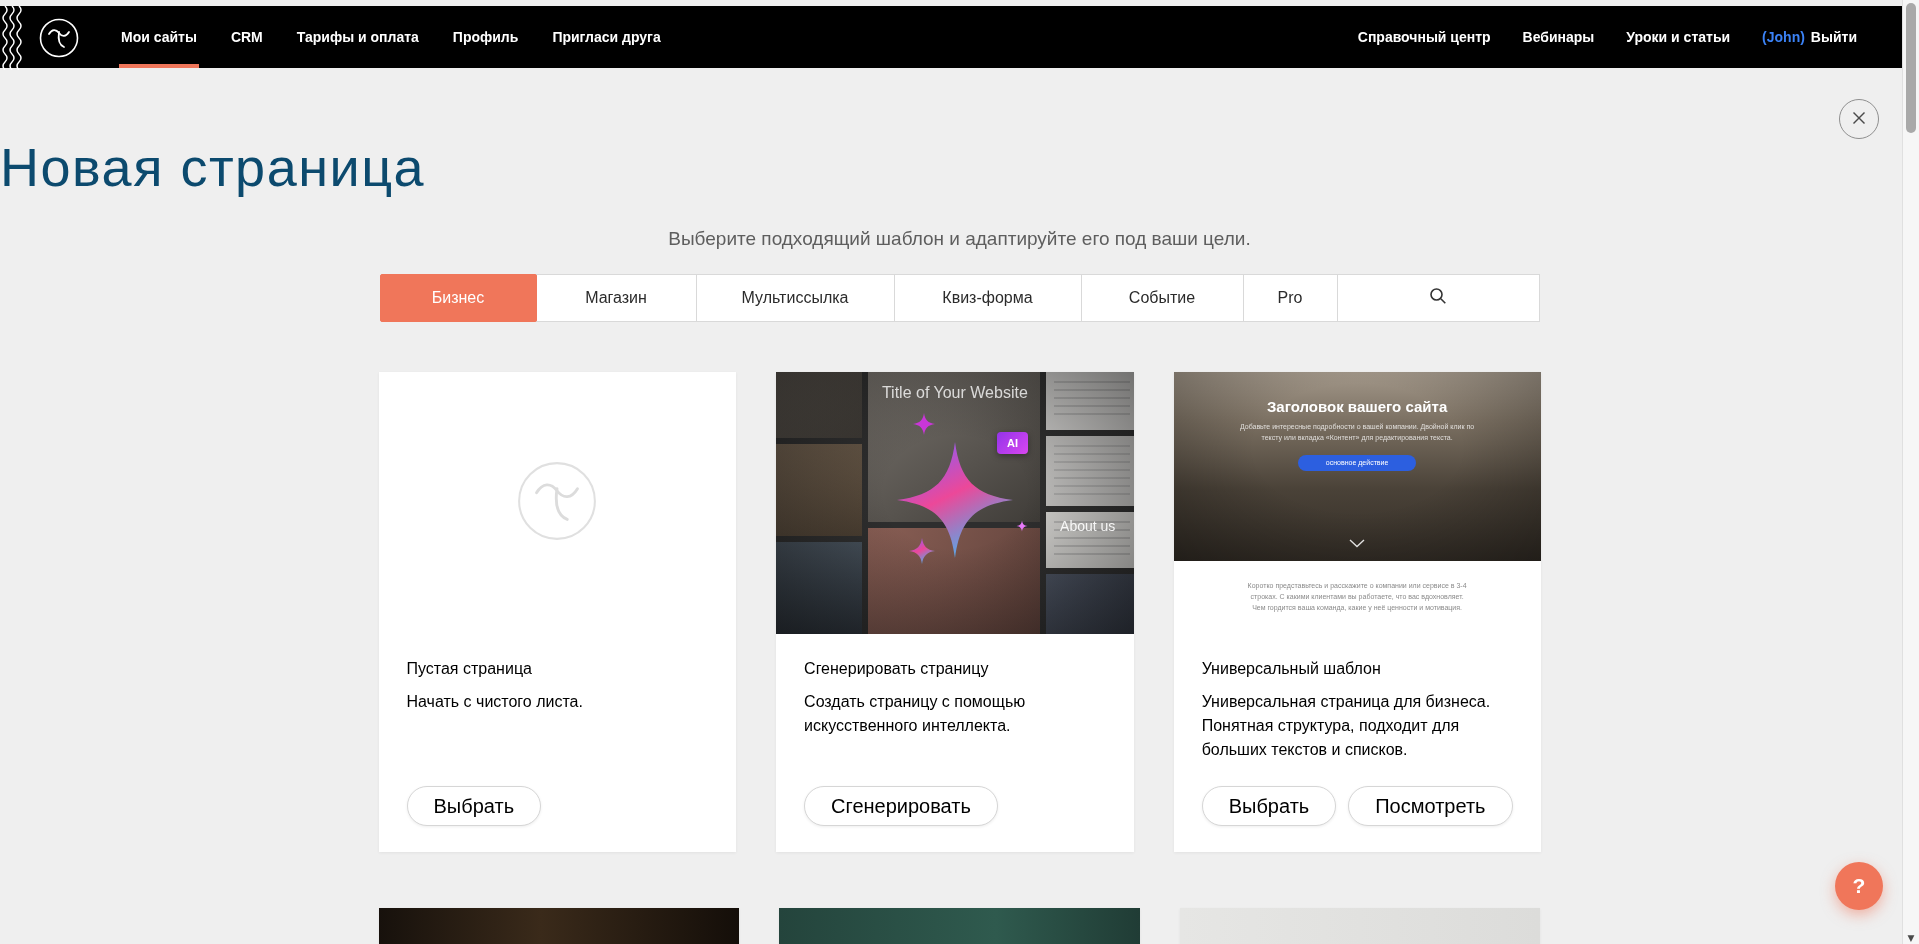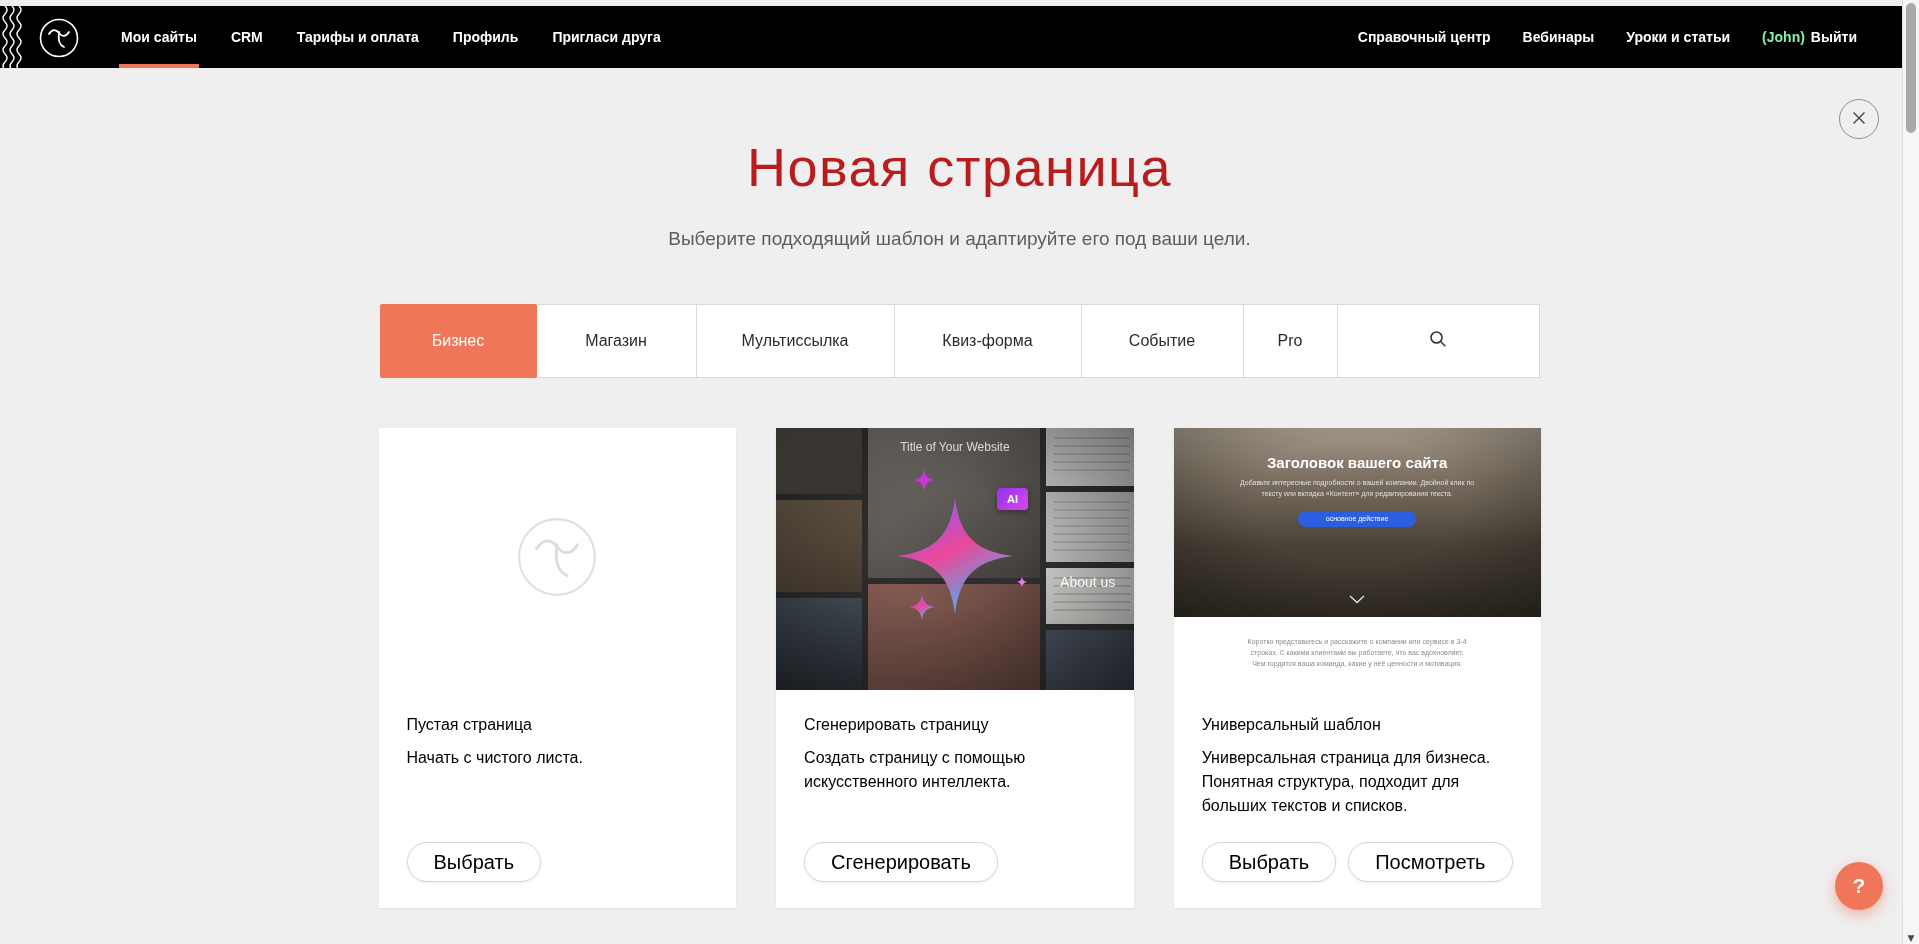--- a/index.html
+++ b/index.html
@@ -21,39 +21,39 @@
   .nav-left { display: flex; margin-left: 24px; }
   .nav-item {
     display: flex; align-items: center; padding: 0 2px; margin: 0 15px;
     color: #fff; font-size: 14px; font-weight: bold; cursor: pointer;
     border-top: 4px solid transparent; border-bottom: 4px solid transparent;
     white-space: nowrap;
   }
   .nav-item.active { border-bottom-color: #f0765a; }
   .nav-right { margin-left: auto; display: flex; margin-right: 46px; }
   .nav-right .nav-item { margin: 0 14px; }
-  .user-name { color: #86efac; margin-right: 6px; }
+  .user-name { color: #3b82f6; margin-right: 6px; }
 
   
   .close-btn {
     position: absolute; top: 99px; right: 40px; width: 40px; height: 40px;
     border-radius: 50%; border: 1.5px solid #8f8f8f; background: transparent;
     display: flex; align-items: center; justify-content: center; cursor: pointer; z-index: 5;
   }
 
   
   .main { padding-top: 64px; }
   .page-title {
-    margin-top: 72px; text-align: center; font-size: 54px; font-weight: 300;
-    letter-spacing: 1.5px; color: #b91c1c;
+    margin-top: 72px; text-align: left; font-size: 54px; font-weight: 300;
+    letter-spacing: 1.5px; color: #0c4a6e;
   }
   .page-subtitle { margin-top: 30px; text-align: center; font-size: 19px; color: #5e5e5e; }
 
   
-  .tabs { width: 1160px; margin: 54px auto 0; display: flex; height: 74px; }
+  .tabs { width: 1160px; margin: 24px auto 0; display: flex; height: 48px; }
   .tab {
     display: flex; align-items: center; justify-content: center;
     font-size: 16px; color: #2b2b2b; background: #fff;
     border: 1px solid #d9d9d9; margin-left: -1px; cursor: pointer;
   }
   .tab:first-child { margin-left: 0; }
   .tab.active {
     background: #f0765a; border-color: #f0765a; color: #fff;
     position: relative; z-index: 1; border-radius: 2px;
   }
@@ -97,21 +97,21 @@
   .t.light::after {
     content: ""; position: absolute; left: 8px; right: 8px; top: 9px; bottom: 9px;
     background: repeating-linear-gradient(#8f8f8f 0 2px, transparent 2px 8px); opacity: .45;
   }
   .ai-vignette {
     position: absolute; inset: 0;
     background: radial-gradient(ellipse at 50% 46%, rgba(20,20,20,0) 28%, rgba(8,8,8,.5) 100%);
   }
   .ai-site-title {
     position: absolute; top: 12px; left: 0; width: 100%; text-align: center;
-    color: rgba(255,255,255,.78); font-size: 12px;
+    color: rgba(255,255,255,.78); font-size: 16px;
   }
   .about-label { position: absolute; left: 284px; top: 146px; color: rgba(255,255,255,.9); font-size: 14px; }
   .spark-big { position: absolute; left: 114px; top: 63px; }
   .spark-s1 { position: absolute; left: 136px; top: 40px; }
   .spark-s2 { position: absolute; left: 132px; top: 165px; }
   .spark-s3 { position: absolute; left: 240px; top: 146px; }
   .ai-badge {
     position: absolute; left: 221px; top: 60px; width: 31px; height: 22px; border-radius: 4px;
     background: linear-gradient(135deg, #9333ea, #d946ef); color: #fff; font-size: 11px;
     font-weight: bold; display: flex; align-items: center; justify-content: center;

